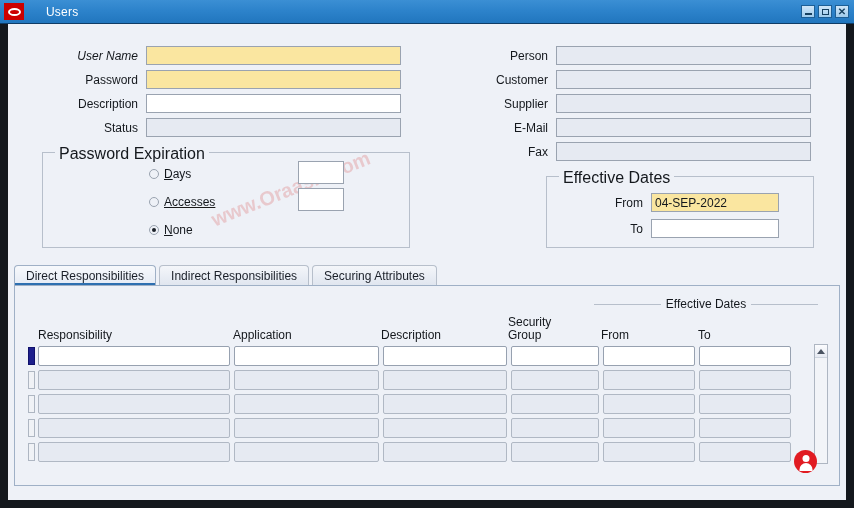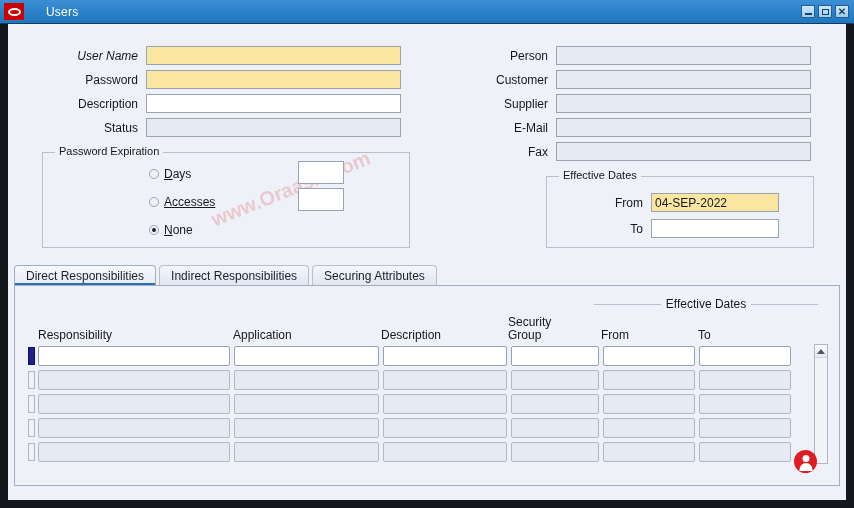--- a/index.html
+++ b/index.html
@@ -144,21 +144,21 @@
     border: 1px solid #b7bfcb;
     background: transparent;
     box-sizing: border-box;
   }
   .group-title {
     position: absolute;
     top: -8px;
     left: 12px;
     background: #eef1f7;
     padding: 0 4px;
-    font-size: 11px;
+    font-size: 16px;
     color: #14181d;
     white-space: nowrap;
   }
 
   
   .radio-row {
     position: absolute;
     display: flex;
     align-items: center;
     gap: 5px;

